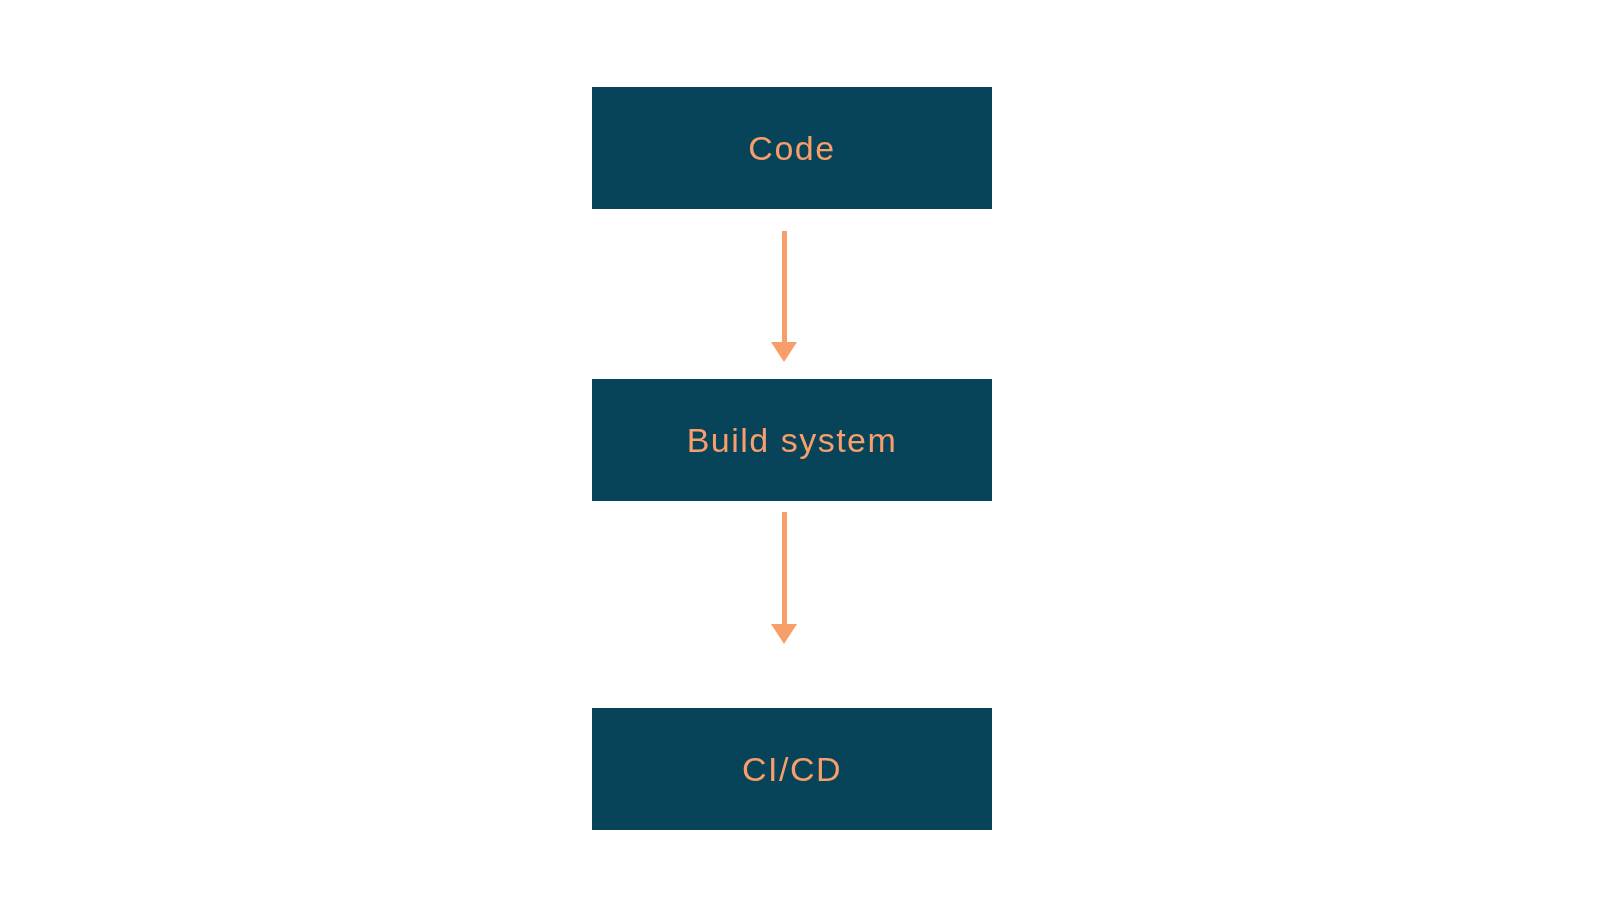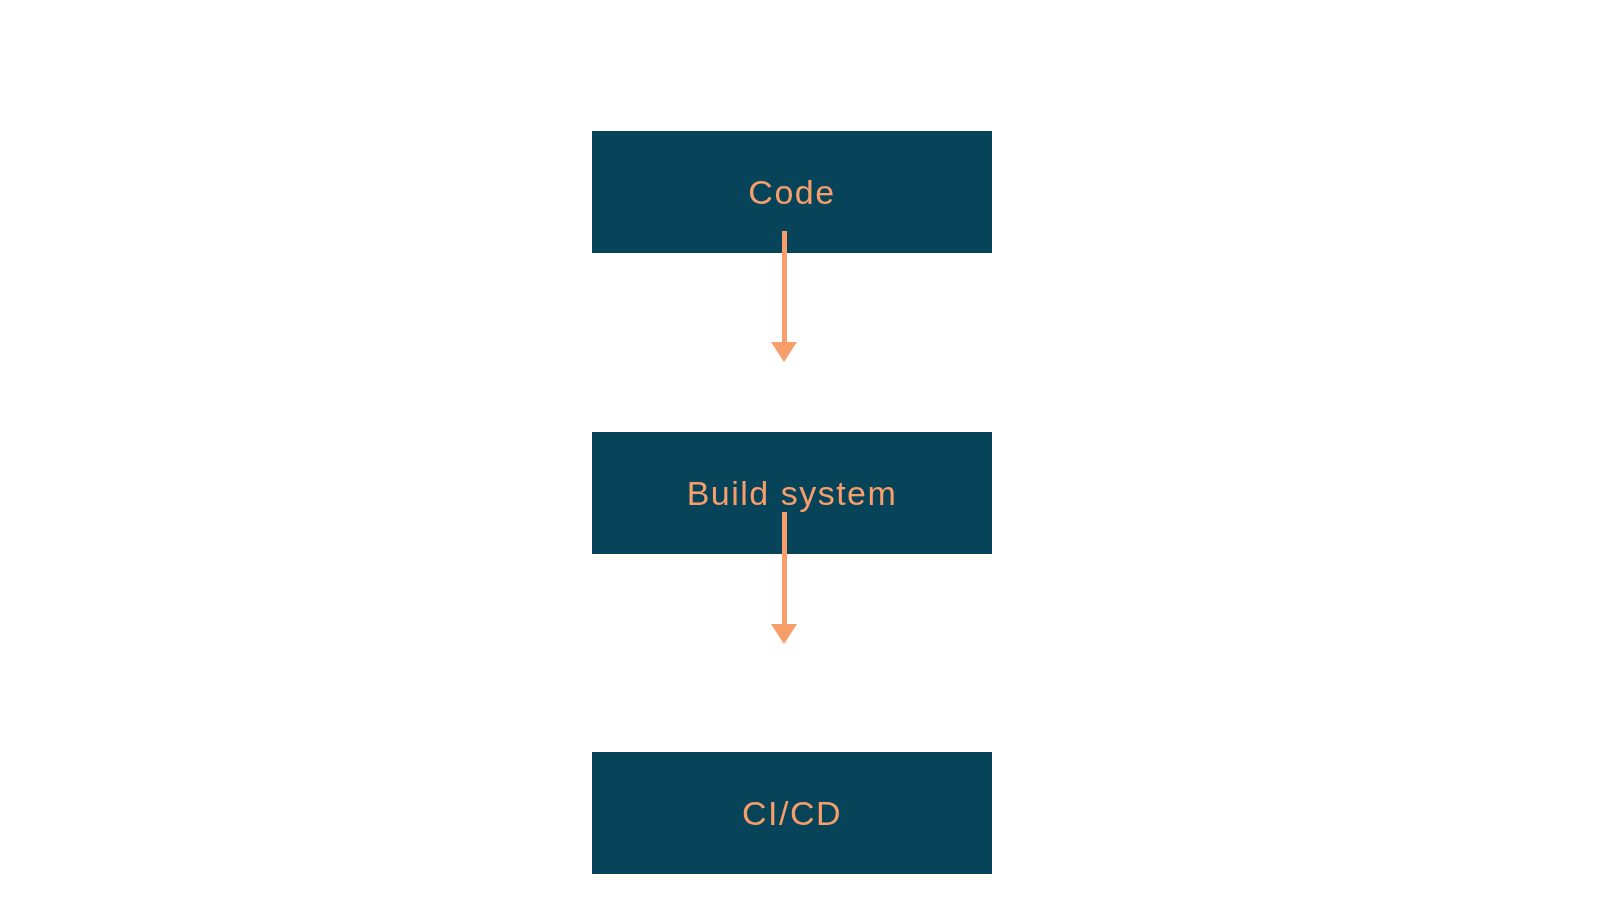--- a/index.html
+++ b/index.html
@@ -17,32 +17,31 @@
   }
   .node {
     position: absolute;
     left: 592px;
     width: 400px;
     height: 122px;
     background: var(--box, #07445a);
     display: flex;
     align-items: center;
     justify-content: center;
-    margin-top: 44px;
   }
   .node-label {
     color: var(--accent, #f79e6b);
     font-size: 34px;
     font-weight: 300;
     letter-spacing: 1.5px;
     line-height: 1;
     user-select: none;
   }
   .node-code  { top: 87px; }
-  .node-build { top: 388px; align-items: center; }
+  .node-build { top: 379px; align-items: center; }
   .node-cicd  { top: 708px; }
 
   .arrow {
     position: absolute;
     left: 769px;  
     width: 30px;
     display: flex;
     flex-direction: column;
     align-items: center;
   }

